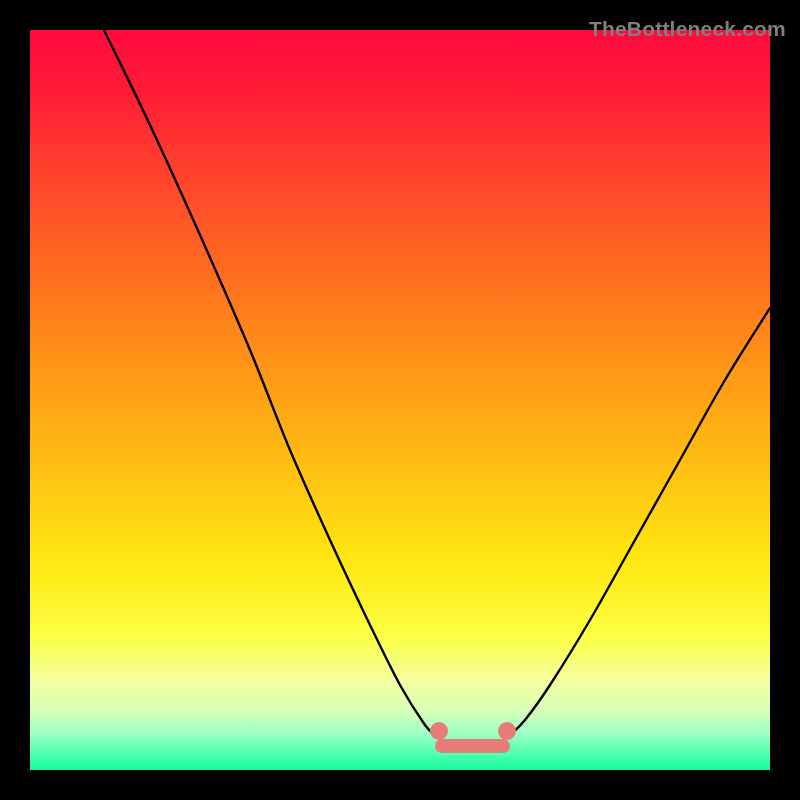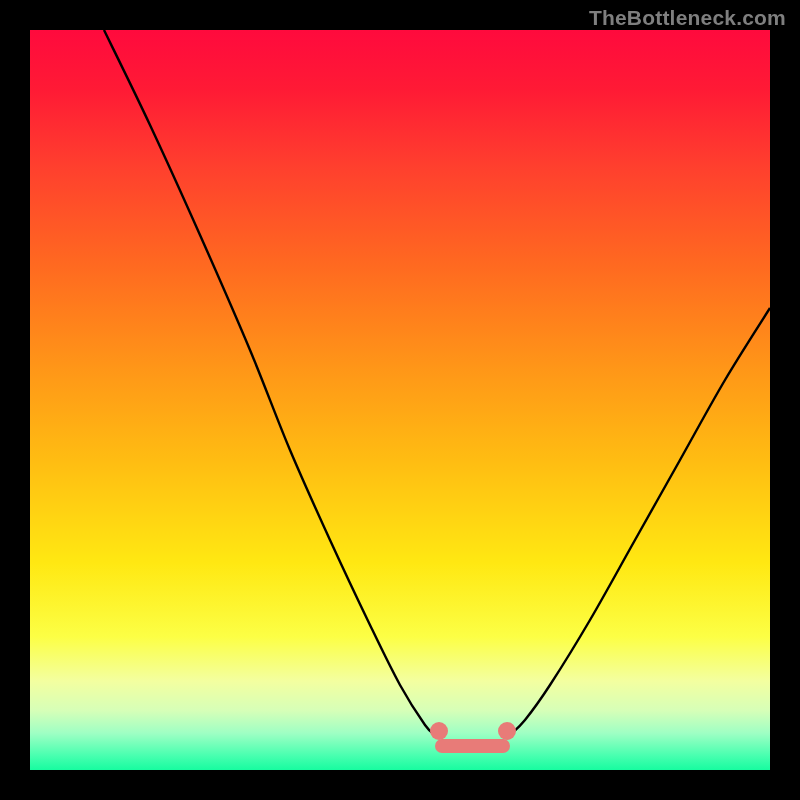--- a/index.html
+++ b/index.html
@@ -12,21 +12,21 @@
     #ff6a20 32%,
     #ff9418 45%,
     #ffbc12 58%,
     #ffe812 72%,
     #fcff45 82%,
     #f3ffa0 88%,
     #d6ffb8 92%,
     #9fffc4 95%,
     #4affb0 98%,
     #17fca0 100%)}
-  .watermark{position:absolute;top:6px;right:14px;color:#7f7f7f;font-size:21px;font-weight:600;letter-spacing:.2px}
+  .watermark{position:absolute;top:17px;right:14px;color:#7f7f7f;font-size:21px;font-weight:600;letter-spacing:.2px}
   svg.curve{position:absolute;inset:0}
   .pink-seg{position:absolute;height:14px;border-radius:8px;background:#e87b78}
   .pink-dot{position:absolute;width:18px;height:18px;border-radius:50%;background:#e87b78}
 </style>
 </head>
 <body>
 
 <div class="stage">
   <div class="gradient"></div>
 

